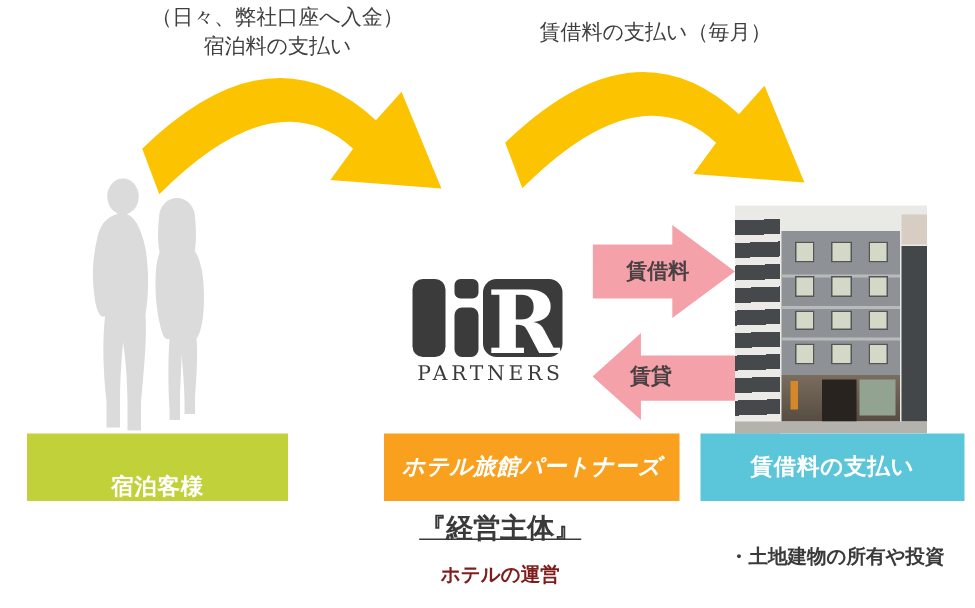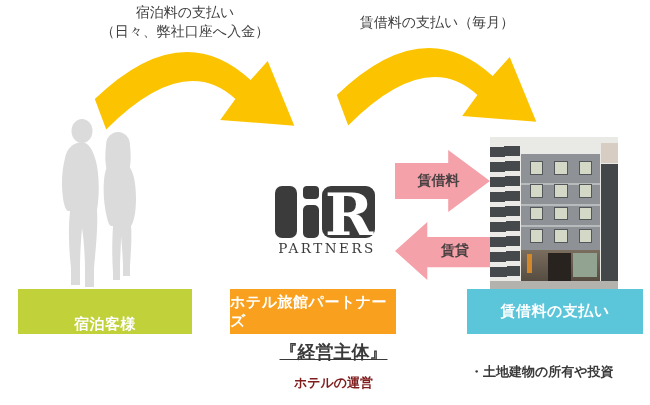--- a/index.html
+++ b/index.html
@@ -19,21 +19,21 @@
   
   .logo{position:absolute;left:274px;top:186px;}
   
   .parrow{position:absolute;background:var(--arrow_pink);display:flex;align-items:center;
     font-size:14px;font-weight:600;color:#4a4143;}
   .parrow-right{left:395px;top:150px;width:95px;height:62px;
     clip-path:polygon(0 21%,56% 21%,56% 0,100% 50%,56% 100%,56% 79%,0 79%);
     justify-content:center;padding-right:8px;box-sizing:border-box;}
   .parrow-left{left:395px;top:222px;width:95px;height:58px;
     clip-path:polygon(100% 26%,34% 26%,34% 0,0 50%,34% 100%,34% 78%,100% 78%);
-    justify-content:center;padding-left:25px;box-sizing:border-box;}
+    padding-left:25px;box-sizing:border-box;}
   
   .photo{position:absolute;left:490px;top:137px;width:128px;height:152px;background:#e9e9e6;overflow:hidden;}
   .bldg-left{position:absolute;left:0;top:5px;width:30px;height:147px;
     background:repeating-linear-gradient(178deg,#eceae6 0 5px,#45494c 5px 15px);}
   .bldg-main{position:absolute;left:31px;top:17px;width:79px;height:96px;background:#8e9296;}
   .floorline{position:absolute;left:31px;width:79px;height:2px;background:#b7bbbc;}
   .windows{position:absolute;left:40px;top:24px;width:62px;height:82px;display:grid;
     grid-template-columns:repeat(3,1fr);grid-template-rows:repeat(4,1fr);gap:9px 11px;}
   .window{background:#d3d9c6;border:1px solid #53575a;}
   .bldg-ground{position:absolute;left:31px;top:113px;width:79px;height:31px;
@@ -41,35 +41,35 @@
   .entrance{position:absolute;left:27px;top:3px;width:23px;height:28px;background:#28231e;}
   .orange-sign{position:absolute;left:6px;top:4px;width:5px;height:19px;background:#d4882a;}
   .green-panel{position:absolute;left:52px;top:3px;width:24px;height:24px;background:#93a391;}
   .bldg-right{position:absolute;left:111px;top:27px;width:17px;height:117px;background:#43474a;}
   .tan-block{position:absolute;left:111px;top:6px;width:17px;height:20px;background:#d7cdc2;}
   .pavement{position:absolute;left:0;top:144px;width:128px;height:8px;background:#b4b2ac;}
   
   .ebox{position:absolute;top:289px;height:45px;display:flex;align-items:center;justify-content:center;
     color:#fff;font-size:15px;font-weight:600;letter-spacing:.5px;}
   .ebox-guest{left:18px;width:174px;}
-  .ebox-company{left:230px;width:166px;}
+  .ebox-company{left:256px;width:197px;font-style:italic;}
   .ebox-owner{left:467px;width:176px;}
   
   .role-title{position:absolute;top:340px;text-align:center;font-size:18px;font-weight:bold;color:#3a3a3a;text-decoration:underline;}
   .role-desc{position:absolute;top:374px;text-align:center;font-size:13px;font-weight:600;color:#7f1d1d;}
-  .role-bullets{position:absolute;left:470px;top:364px;font-size:13px;font-weight:600;color:#3a3a3a;line-height:1.28;}
+  .role-bullets{position:absolute;left:486px;top:364px;font-size:13px;font-weight:600;color:#3a3a3a;line-height:1.28;}
 </style>
 </head>
 <body>
 
 <div class="stage">
 
   <div class="abs flow-label" style="left:75px;top:3px;width:220px;">
+    <div>（日々、弊社口座へ入金）</div>
     <div>宿泊料の支払い</div>
-    <div>（日々、弊社口座へ入金）</div>
   </div>
   <div class="abs flow-label" style="left:337px;top:13px;width:200px;">賃借料の支払い（毎月）</div>
 
   <svg class="yarrow" style="left:88px;top:44px;" viewBox="0 0 220 100">
     <path d="M 4 58 Q 95 -30 168 38 L 186 18 L 214 86 L 136 80 L 152 58 Q 98 8 16 90 Z"></path>
   </svg>
   <svg class="yarrow" style="left:330px;top:40px;" viewBox="0 0 220 100">
     <path d="M 4 58 Q 95 -30 168 38 L 186 18 L 214 86 L 136 80 L 152 58 Q 98 8 16 90 Z"></path>
   </svg>
 

